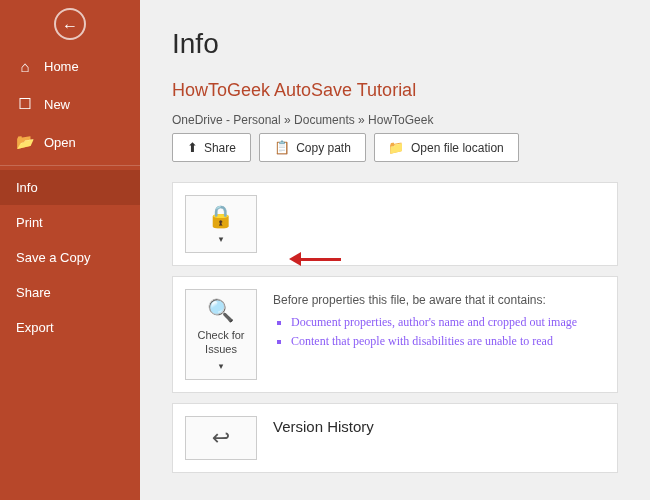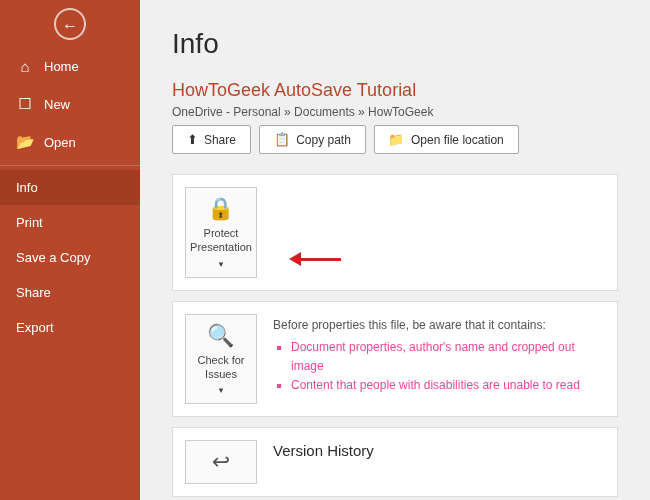--- a/index.html
+++ b/index.html
@@ -82,21 +82,21 @@
       font-size: 28px;
       font-weight: 300;
       color: #2b2b2b;
       margin-bottom: 20px;
     }
 
     .file-title {
       font-size: 18px;
       font-weight: 400;
       color: #b7472a;
-      margin-bottom: 4px;
+      margin-bottom: 12px;
     }
 
     .file-path {
       font-size: 12px;
       color: #555;
       margin-bottom: 6px;
     }
 
     .action-buttons {
       display: flex;
@@ -182,22 +182,23 @@
     }
 
     .section-info ul {
       list-style: square;
       margin-left: 18px;
       margin-top: 4px;
     }
 
     .section-info ul li {
       font-size: 12px;
-      color: #ec4899;
+      color: #8b5cf6;
       line-height: 1.6;
+      font-family: Liberation Serif, serif;
     }
 
     .version-history-section {
       display: flex;
       align-items: flex-start;
       background: white;
       border: 1px solid #ddd;
       margin-bottom: 10px;
       padding: 12px;
       gap: 16px;
@@ -290,21 +291,20 @@
     </button>
     <button class="action-btn">
       <span class="btn-icon">📁</span>
       <span>Open file location</span>
     </button>
   </div>
 
   <div class="info-section">
     <div class="section-icon-box">
       <span class="icon-symbol">🔒</span>
-      <span class="icon-label">Protect<br>Presentation</span>
       <span class="dropdown-arrow">▾</span>
     </div>
   </div>
 
   <div class="info-section">
     <div class="section-icon-box">
       <span class="icon-symbol">🔍</span>
       <span class="icon-label">Check for<br>Issues</span>
       <span class="dropdown-arrow">▾</span>
     </div>

